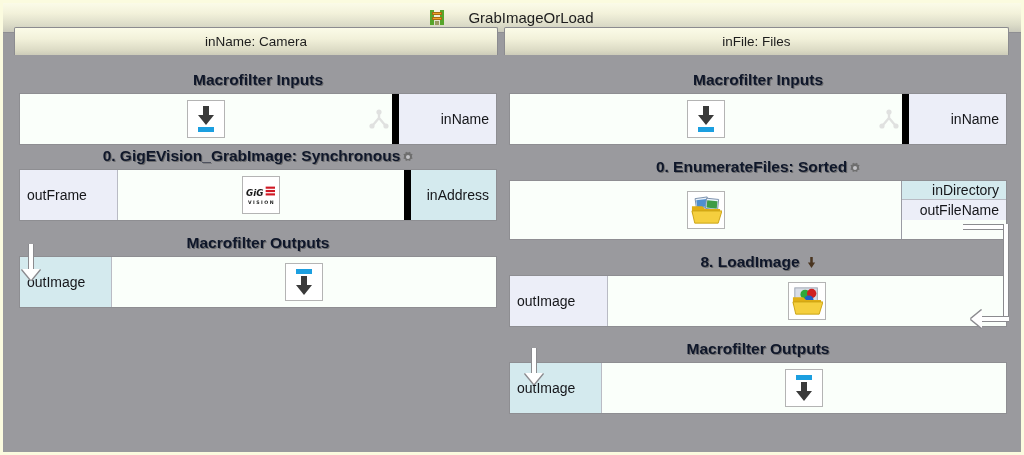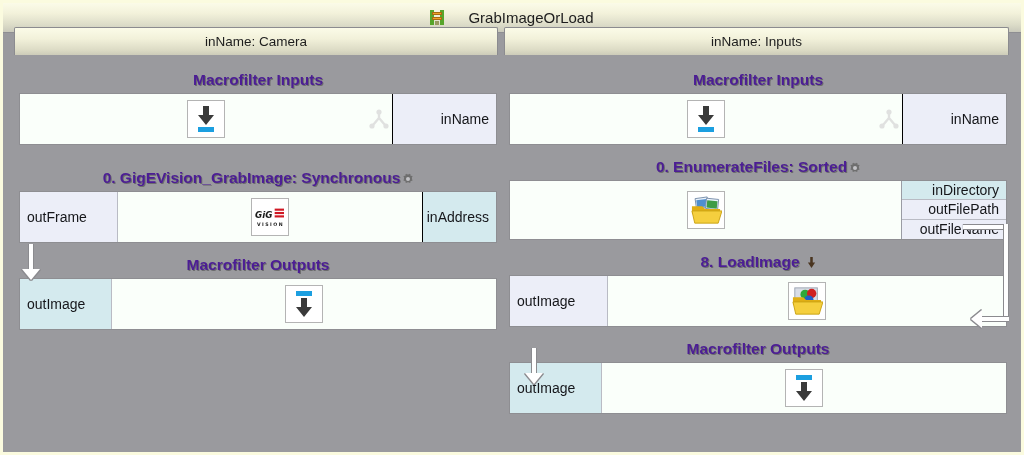--- a/index.html
+++ b/index.html
@@ -34,39 +34,39 @@
     font-size:13.5px;color:#1d1d1d;border-radius:2px 2px 0 0;}
   .tab.left{left:11px;width:484px;}
   .tab.right{left:501px;width:505px;}
 
   
   .col{position:absolute;top:66px;}
   .col.left{left:16px;width:478px;}
   .col.right{left:506px;width:498px;}
 
   .section-title{
-    text-align:center;font-weight:bold;font-size:15.5px;color:#4c1d95;
+    text-align:center;font-weight:bold;font-size:15.5px;color:#0f172a;
     text-shadow:1px 1px 0 rgba(70,70,70,.55);
     margin:0 0 3px 0;height:21px;line-height:21px;
     display:flex;align-items:center;justify-content:center;gap:2px;white-space:nowrap;}
 
   .gear{display:inline-block;width:11px;height:11px;position:relative;top:1px;}
   .gear svg{display:block;}
   .dnarrow{display:inline-block;margin-left:5px;position:relative;top:1px;}
 
   
   .fbox{display:flex;width:100%;box-sizing:border-box;border:1px solid #8e8e92;
     background:#fafffa;height:52px;position:relative;}
   .fbox.h3{height:56px;}
   .port{box-sizing:border-box;display:flex;align-items:center;
         font-size:14px;color:#15161a;padding:0 7px;white-space:nowrap;}
   .port.inp{background:#eceef8;}
   .port.teal{background:#d4eaee;}
   .port.lft{justify-content:flex-start;border-right:1px solid #b9bbc4;}
-  .port.rgt{justify-content:flex-end;border-left:1px solid #000000;}
+  .port.rgt{justify-content:flex-end;border-left:7px solid #000000;}
   .body{flex:1;display:flex;align-items:center;justify-content:center;
         background:#fafffa;position:relative;}
   .rightstack{display:flex;flex-direction:column;width:104px;border-left:1px solid #9a9ca4;}
   .rightstack .port{height:33.33%;justify-content:flex-end;font-size:14px;
         border-bottom:1px solid #b9bbc4;box-sizing:border-box;}
   .rightstack .port:last-child{border-bottom:none;}
 
   
   .iconbox{width:36px;height:36px;border:1px solid #b4b4b4;background:#ffffff;
            display:flex;align-items:center;justify-content:center;position:relative;}
@@ -106,21 +106,21 @@
         <i class="grn2"></i>
         <i class="bar b1"></i>
         <i class="bar b2"></i>
         <i class="stem"></i>
     </span>
     <span class="ttxt">GrabImageOrLoad</span>
   </div>
 
   <div class="tabstrip">
     <div class="tab left">inName: Camera</div>
-    <div class="tab right">inName: Inputs</div>
+    <div class="tab right">inFile: Files</div>
   </div>
 
   <div class="col left">
 
     <div class="section-title">Macrofilter Inputs</div>
     <div class="fbox">
       <div class="body">
         <span class="iconbox">
           <span class="mio">
             <svg class="arw" style="top:0" viewBox="0 0 22 20">
@@ -132,21 +132,21 @@
         <svg class="forkicon" viewBox="0 0 26 22">
           <path d="M13 5 v5 M13 10 L7 17 M13 10 L19 17" stroke="#dcdcdc" stroke-width="2.4" fill="none"></path>
           <circle cx="13" cy="4" r="2.6" fill="#dcdcdc"></circle>
             <circle cx="6" cy="18" r="2.6" fill="#dcdcdc"></circle>
             <circle cx="20" cy="18" r="2.6" fill="#dcdcdc"></circle>
         </svg>
       </div>
       <div class="port rgt inp" style="width:104px">inName</div>
     </div>
 
-    <div class="section-title" style="margin-top:22px">
+    <div class="section-title" style="margin-top:0">
       <span>0. GigEVision_GrabImage: Synchronous</span>
       <span class="gear">
         <svg viewBox="0 0 12 12" width="12" height="12">
             <path d="M6 1.3 l1 .25 .55-.8 1.1 .64 -.3 .9 .72 .72 .9-.3 .64 1.1 -.8 .55 .25 1 -.25 1 .8 .55 -.64 1.1 -.9-.3 -.72 .72 .3 .9 -1.1 .64 -.55-.8 -1 .25 -1-.25 -.55 .8 -1.1-.64 .3-.9 -.72-.72 -.9 .3 -.64-1.1 .8-.55 -.25-1 .25-1 -.8-.55 .64-1.1 .9 .3 .72-.72 -.3-.9 1.1-.64 .55 .8z" fill="#6e6e6e"></path>
             <circle cx="6" cy="6" r="2" fill="#c2c2c6"></circle>
           </svg>
       </span>
     </div>
     <div class="fbox">
       <div class="port lft inp" style="width:98px">outFrame</div>
@@ -154,21 +154,21 @@
         <span class="iconbox">
           <svg viewBox="0 0 34 30" width="32" height="28">
             <text x="1" y="16" font-family="DejaVu Sans, sans-serif" font-size="9.5" font-weight="bold" font-style="italic" fill="#1a1a1a">GiG</text>
             <rect x="22" y="6" width="10" height="2.3" fill="#d01824"></rect>
             <rect x="22" y="9.6" width="10" height="2.3" fill="#d01824"></rect>
             <rect x="22" y="13.2" width="10" height="2.3" fill="#d01824"></rect>
             <text x="3" y="25" font-family="DejaVu Sans, sans-serif" font-size="5" font-weight="bold" letter-spacing="1.6" fill="#1a1a1a">VISION</text>
           </svg>
         </span>
       </div>
-      <div class="port rgt teal" style="width:74px">inAddress</div>
+      <div class="port rgt teal" style="width:92px">inAddress</div>
     </div>
 
     <div class="section-title" style="margin-top:11px">Macrofilter Outputs</div>
     <div class="fbox">
       <div class="port lft teal" style="width:92px">outImage</div>
       <div class="body">
         <span class="iconbox">
           <span class="mio">
             <span class="stembar" style="top:0"></span>
             <svg class="arw" style="bottom:0" viewBox="0 0 22 20">
@@ -220,21 +220,20 @@
             <rect x="7" y="5" width="11" height="8" fill="#4f8fd0" transform="rotate(-8 12 8)"></rect>
             <rect x="17" y="4" width="13" height="11" fill="#eaf2fb" stroke="#7d93ad" stroke-width="1" transform="rotate(6 23 9)"></rect>
             <rect x="18" y="6" width="11" height="8" fill="#3f9c46" transform="rotate(6 23 9)"></rect>
             <path d="M2 12 h11 l3 3 h16 v5 H2 z" fill="#e0ae14"></path>
             <path d="M2 17 h32 l-4 13 H5 z" fill="#f5cf3e" stroke="#caa213" stroke-width="1"></path>
           </svg>
         </span>
       </div>
       <div class="rightstack">
         <div class="port teal">inDirectory</div>
-        <div class="port inp">outFilePath</div>
         <div class="port inp">outFileName</div>
       </div>
     </div>
 
     <div class="section-title" style="margin-top:11px">
       <span>8. LoadImage</span>
       <span class="dnarrow">
         <svg viewBox="0 0 10 12" width="9" height="11">
             <path d="M3.6 0 h2.8 v6 h2.6 L5 12 1 6 h2.6 z" fill="#4a3520"></path>
           </svg>

